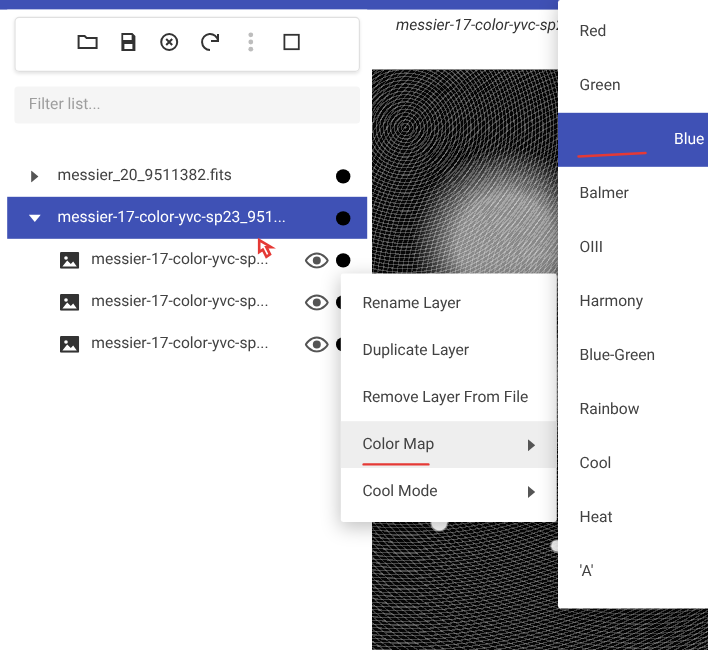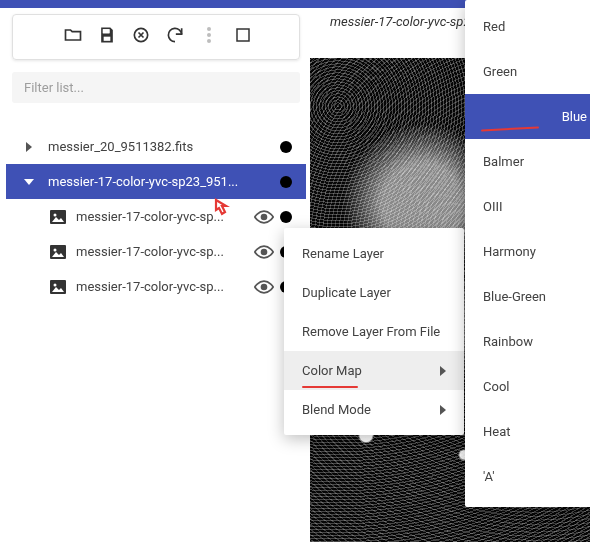--- a/index.html
+++ b/index.html
@@ -207,21 +207,21 @@
   <div class="item hover">
       <span>Color Map</span>
       <span>
         <svg width="6" height="10" viewBox="0 0 6 10" fill="#555">
           <path d="M0 0l6 5-6 5z"></path>
         </svg>
       </span>
     </div>
   <div class="redline" style="left:18px; top:158px; width:56px;"></div>
   <div class="item">
-      <span>Blend Mode</span>
+      <span>Cool Mode</span>
       <span>
         <svg width="6" height="10" viewBox="0 0 6 10" fill="#555">
           <path d="M0 0l6 5-6 5z"></path>
         </svg>
       </span>
     </div>
 </div>
 
 <div class="submenu">
   <div class="sitem">Red</div>

